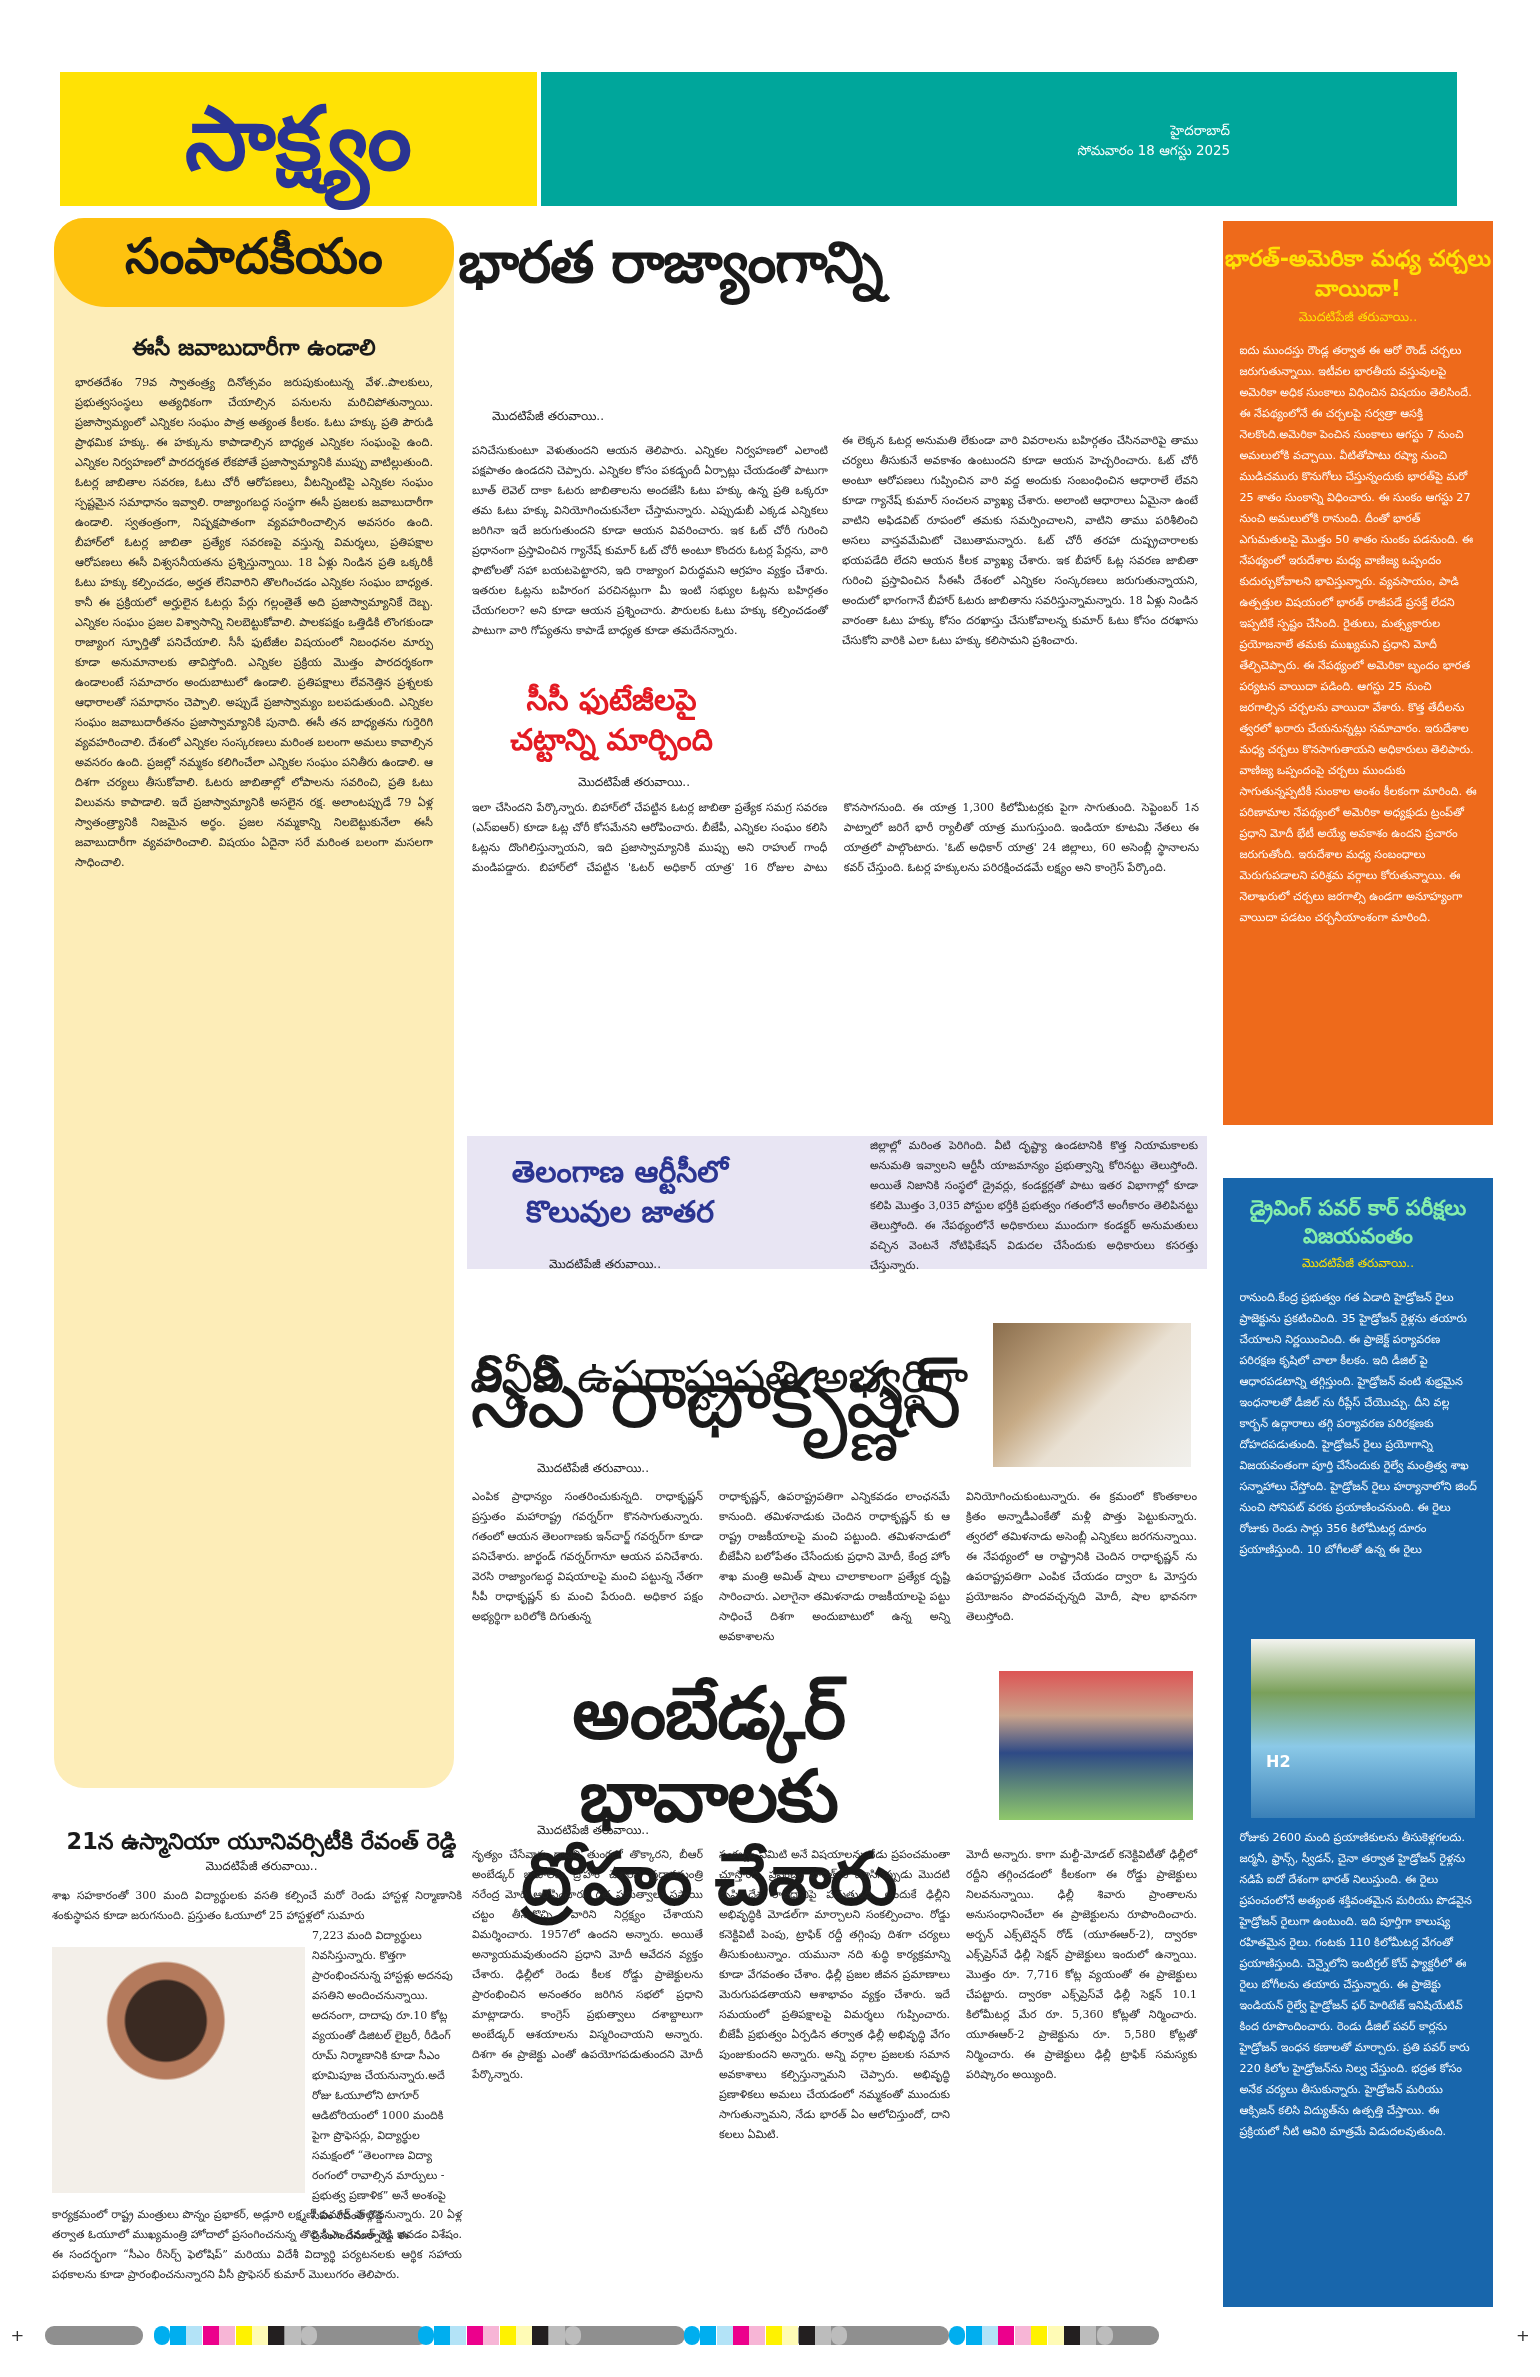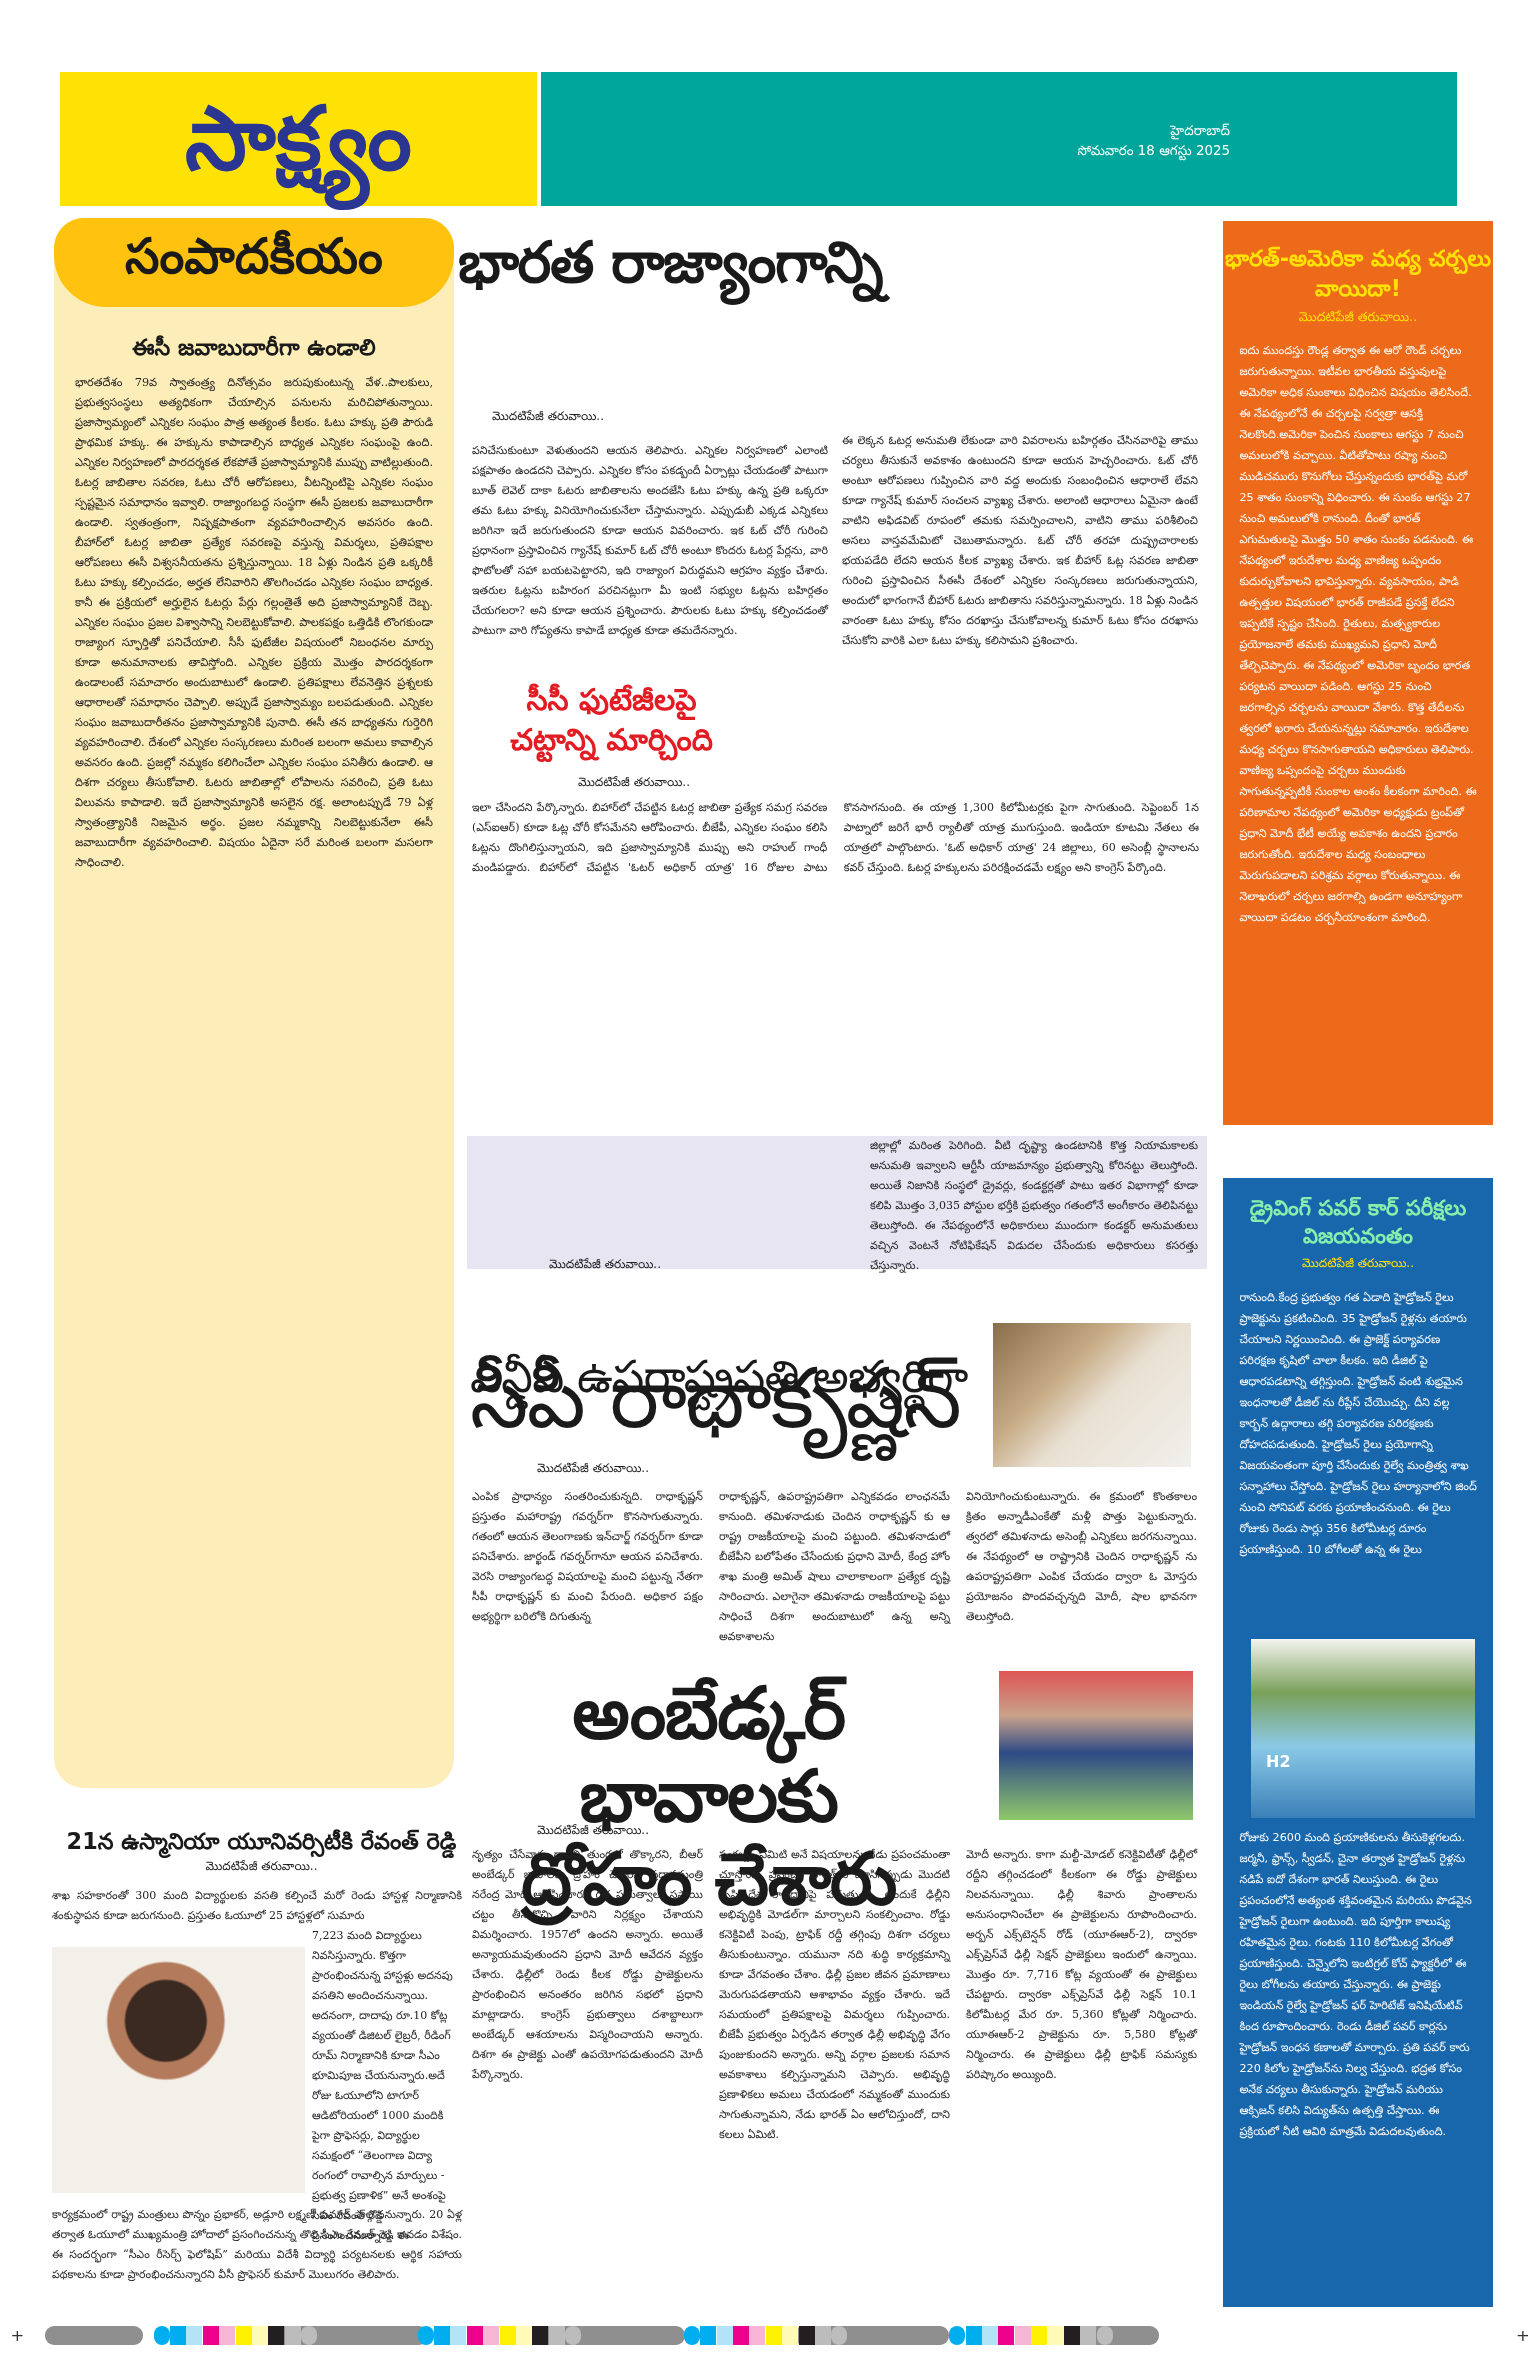--- a/index.html
+++ b/index.html
@@ -83,20 +83,21 @@
 </div>
 <div class="abs dateline" style="left:492px;top:409px;">మొదటిపేజీ తరువాయి..</div>
 <div class="abs col-text" style="left:472px;top:441px;width:356px;">పనిచేసుకుంటూ వెళుతుందని ఆయన తెలిపారు. ఎన్నికల నిర్వహణలో ఎలాంటి పక్షపాతం ఉండదని చెప్పారు. ఎన్నికల కోసం పకడ్బందీ ఏర్పాట్లు చేయడంతో పాటుగా బూత్ లెవెల్ దాకా ఓటరు జాబితాలను అందజేసి ఓటు హక్కు ఉన్న ప్రతి ఒక్కరూ తమ ఓటు హక్కు వినియోగించుకునేలా చేస్తామన్నారు. ఎప్పుడుబీ ఎక్కడ ఎన్నికలు జరిగినా ఇదే జరుగుతుందని కూడా ఆయన వివరించారు. ఇక ఓట్ చోరీ గురించి ప్రధానంగా ప్రస్తావించిన గ్యానేష్ కుమార్ ఓట్ చోరీ అంటూ కొందరు ఓటర్ల పేర్లను, వారి ఫొటోలతో సహా బయటపెట్టారని, ఇది రాజ్యాంగ విరుద్ధమని ఆగ్రహం వ్యక్తం చేశారు. ఇతరుల ఓట్లను బహిరంగ పరచినట్లుగా మీ ఇంటి సభ్యుల ఓట్లను బహిర్గతం చేయగలరా? అని కూడా ఆయన ప్రశ్నించారు. పౌరులకు ఓటు హక్కు కల్పించడంతో పాటుగా వారి గోప్యతను కాపాడే బాధ్యత కూడా తమదేనన్నారు.</div>
 <div class="abs col-text" style="left:842px;top:431px;width:356px;">ఈ లెక్కన ఓటర్ల అనుమతి లేకుండా వారి వివరాలను బహిర్గతం చేసినవారిపై తాము చర్యలు తీసుకునే అవకాశం ఉంటుందని కూడా ఆయన హెచ్చరించారు. ఓట్ చోరీ అంటూ ఆరోపణలు గుప్పించిన వారి వద్ద అందుకు సంబంధించిన ఆధారాలే లేవని కూడా గ్యానేష్ కుమార్ సంచలన వ్యాఖ్య చేశారు. అలాంటి ఆధారాలు ఏమైనా ఉంటే వాటిని అఫిడవిట్ రూపంలో తమకు సమర్పించాలని, వాటిని తాము పరిశీలించి అసలు వాస్తవమేమిటో చెబుతామన్నారు. ఓట్ చోరీ తరహా దుష్ప్రచారాలకు భయపడేది లేదని ఆయన కీలక వ్యాఖ్య చేశారు. ఇక బీహార్ ఓట్ల సవరణ జాబితా గురించి ప్రస్తావించిన సీఈసీ దేశంలో ఎన్నికల సంస్కరణలు జరుగుతున్నాయని, అందులో భాగంగానే బీహార్ ఓటరు జాబితాను సవరిస్తున్నామన్నారు. 18 ఏళ్లు నిండిన వారంతా ఓటు హక్కు కోసం దరఖాస్తు చేసుకోవాలన్న కుమార్ ఓటు కోసం దరఖాసు చేసుకోని వారికి ఎలా ఓటు హక్కు కలిసామని ప్రశించారు.</div>
 
 <div id="red-head" class="abs">సీసీ ఫుటేజీలపై చట్టాన్ని మార్చింది</div>
 <div class="abs dateline" style="left:578px;top:775px;">మొదటిపేజీ తరువాయి..</div>
 <div class="abs col-text" style="left:472px;top:798px;width:727px;column-count:2;column-gap:16.4px;height:313px;">ఇలా చేసిందని పేర్కొన్నారు. బిహార్‌లో చేపట్టిన ఓటర్ల జాబితా ప్రత్యేక సమగ్ర సవరణ (ఎస్ఐఆర్) కూడా ఓట్ల చోరీ కోసమేనని ఆరోపించారు. బీజేపీ, ఎన్నికల సంఘం కలిసి ఓట్లను దొంగిలిస్తున్నాయని, ఇది ప్రజాస్వామ్యానికి ముప్పు అని రాహుల్ గాంధీ మండిపడ్డారు. బిహార్‌లో చేపట్టిన 'ఓటర్ అధికార్ యాత్ర' 16 రోజుల పాటు కొనసాగనుంది. ఈ యాత్ర 1,300 కిలోమీటర్లకు పైగా సాగుతుంది. సెప్టెంబర్ 1న పాట్నాలో జరిగే భారీ ర్యాలీతో యాత్ర ముగుస్తుంది. ఇండియా కూటమి నేతలు ఈ యాత్రలో పాల్గొంటారు. 'ఓట్ అధికార్ యాత్ర' 24 జిల్లాలు, 60 అసెంబ్లీ స్థానాలను కవర్ చేస్తుంది. ఓటర్ల హక్కులను పరిరక్షించడమే లక్ష్యం అని కాంగ్రెస్ పేర్కొంది.</div>
 
 <div id="rtc-box" class="abs">
+  <div id="rtc-head">తెలంగాణ ఆర్టీసీలో కొలువుల జాతర</div>
   <div id="rtc-dl" class="dateline">మొదటిపేజీ తరువాయి..</div>
   <div id="rtc-text" class="col-text">జిల్లాల్లో మరింత పెరిగింది. వీటి దృష్ట్యా ఉండటానికి కొత్త నియామకాలకు అనుమతి ఇవ్వాలని ఆర్టీసీ యాజమాన్యం ప్రభుత్వాన్ని కోరినట్టు తెలుస్తోంది. అయితే నిజానికి సంస్థలో డ్రైవర్లు, కండక్టర్లతో పాటు ఇతర విభాగాల్లో కూడా కలిపి మొత్తం 3,035 పోస్టుల భర్తీకి ప్రభుత్వం గతంలోనే అంగీకారం తెలిపినట్టు తెలుస్తోంది. ఈ నేపథ్యంలోనే అధికారులు ముందుగా కండక్టర్ అనుమతులు వచ్చిన వెంటనే నోటిఫికేషన్ విడుదల చేసేందుకు అధికారులు కసరత్తు చేస్తున్నారు.</div>
 </div>
 
 <div id="cp-head1" class="abs">ఎన్డీఏ ఉపరాష్ట్రపతి అభ్యర్థిగా</div>
 <div id="cp-head2" class="abs">సీపీ రాధాకృష్ణన్</div>
 <div class="abs dateline" style="left:537px;top:1461px;">మొదటిపేజీ తరువాయి..</div>
 <div id="cp-photo" class="abs"></div>
 <div class="abs col-text" style="left:472px;top:1487px;width:231px;">ఎంపిక ప్రాధాన్యం సంతరించుకున్నది. రాధాకృష్ణన్ ప్రస్తుతం మహారాష్ట్ర గవర్నర్‌గా కొనసాగుతున్నారు. గతంలో ఆయన తెలంగాణకు ఇన్‌చార్జ్ గవర్నర్‌గా కూడా పనిచేశారు. జార్ఖండ్ గవర్నర్‌గానూ ఆయన పనిచేశారు. వెరసి రాజ్యాంగబద్ధ విషయాలపై మంచి పట్టున్న నేతగా సీపీ రాధాకృష్ణన్ కు మంచి పేరుంది. అధికార పక్షం అభ్యర్థిగా బరిలోకి దిగుతున్న</div>
 <div class="abs col-text" style="left:719px;top:1487px;width:231px;">రాధాకృష్ణన్, ఉపరాష్ట్రపతిగా ఎన్నికవడం లాంఛనమే కానుంది. తమిళనాడుకు చెందిన రాధాకృష్ణన్ కు ఆ రాష్ట్ర రాజకీయాలపై మంచి పట్టుంది. తమిళనాడులో బీజేపీని బలోపేతం చేసేందుకు ప్రధాని మోదీ, కేంద్ర హోం శాఖ మంత్రి అమిత్ షాలు చాలాకాలంగా ప్రత్యేక దృష్టి సారించారు. ఎలాగైనా తమిళనాడు రాజకీయాలపై పట్టు సాధించే దిశగా అందుబాటులో ఉన్న అన్ని అవకాశాలను</div>

